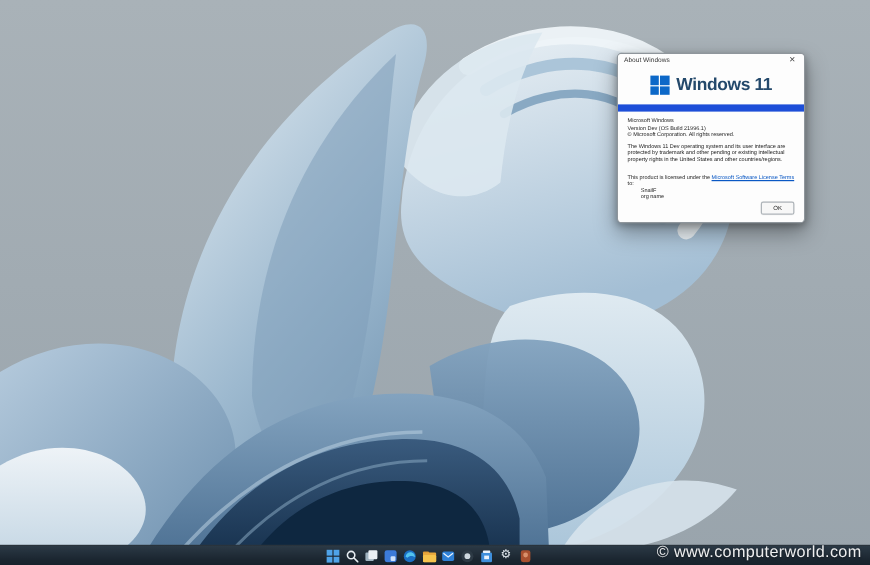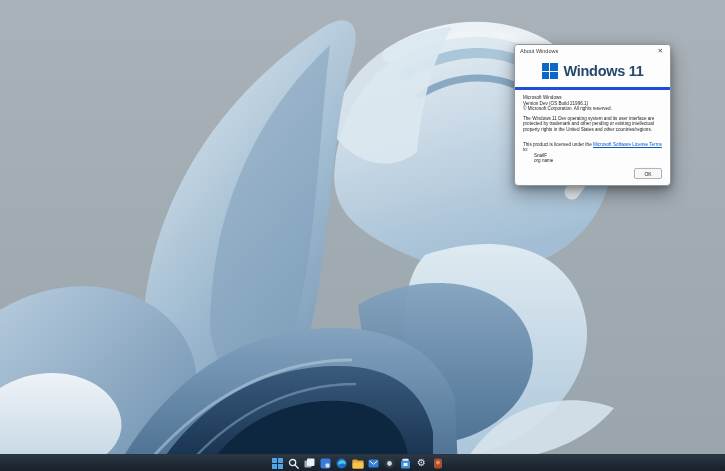--- a/index.html
+++ b/index.html
@@ -40,21 +40,21 @@
     overflow:hidden;
   }
   .d-titlebar{
     height:11px;display:flex;align-items:center;justify-content:space-between;
     padding:0 5px;background:#fdfdfd;
   }
   .d-title{font-size:5.5px;color:#3a3a3a;}
   .d-close{font-size:6.5px;color:#444;line-height:6px;cursor:pointer;padding:0 2px;}
   .d-logo-row{
     display:flex;align-items:flex-start;justify-content:center;gap:6px;
-    padding:7px 0 8px 0;border-bottom:3px solid #1d4ed8;
+    padding:7px 0 8px 0;border-bottom:6px solid #1d4ed8;
   }
   .win-glyph{width:16px;height:16px;display:grid;grid-template-columns:7.5px 7.5px;
     grid-template-rows:7.5px 7.5px;gap:1px;}
   .win-glyph span{background:#0c68c8;display:block;}
   .d-wordmark{
     font-size:14.5px;font-weight:700;color:#24496b;letter-spacing:-.3px;
     font-family:"Liberation Sans","DejaVu Sans",sans-serif;
   }
   .d-body{
     padding:5px 8px 0 8px;font-size:4.6px;line-height:5.6px;color:#1f1f1f;
@@ -139,20 +139,21 @@
 
     <path d="M115,471 C165,382 232,338 305,330 C385,320 436,348 455,398 L458,471 Z" fill="url(#gMid)"></path>
     <path d="M155,471 C198,402 262,368 332,366 C394,364 424,392 433,432 L433,471 Z" fill="url(#gDark)"></path>
     <path d="M205,471 C238,420 290,398 342,401 C383,404 404,426 408,456 L404,471 Z" fill="#0e2740"></path>
     <path d="M150,460 C210,392 280,360 352,360" fill="none" stroke="#b9cfe0" stroke-width="3" opacity="0.55"></path>
     <path d="M185,468 C235,410 295,384 356,384" fill="none" stroke="#8fafc8" stroke-width="2.4" opacity="0.5"></path>
 
     <path d="M468,458 C498,408 560,388 614,408 C584,444 532,464 468,460 Z" fill="#d7e3ec" opacity="0.9"></path>
   </svg>
 
+  <div class="watermark">© www.computerworld.com</div>
 
   <div class="taskbar">
     <div class="tb-icons">
 
       <div class="tb-icon">
         <svg width="11" height="11" viewBox="0 0 11 11">
           <rect x="0" y="0" width="5" height="5" fill="#4fa3e8"></rect>
           <rect x="6" y="0" width="5" height="5" fill="#4fa3e8"></rect>
           <rect x="0" y="6" width="5" height="5" fill="#4fa3e8"></rect>
           <rect x="6" y="6" width="5" height="5" fill="#4fa3e8"></rect>

